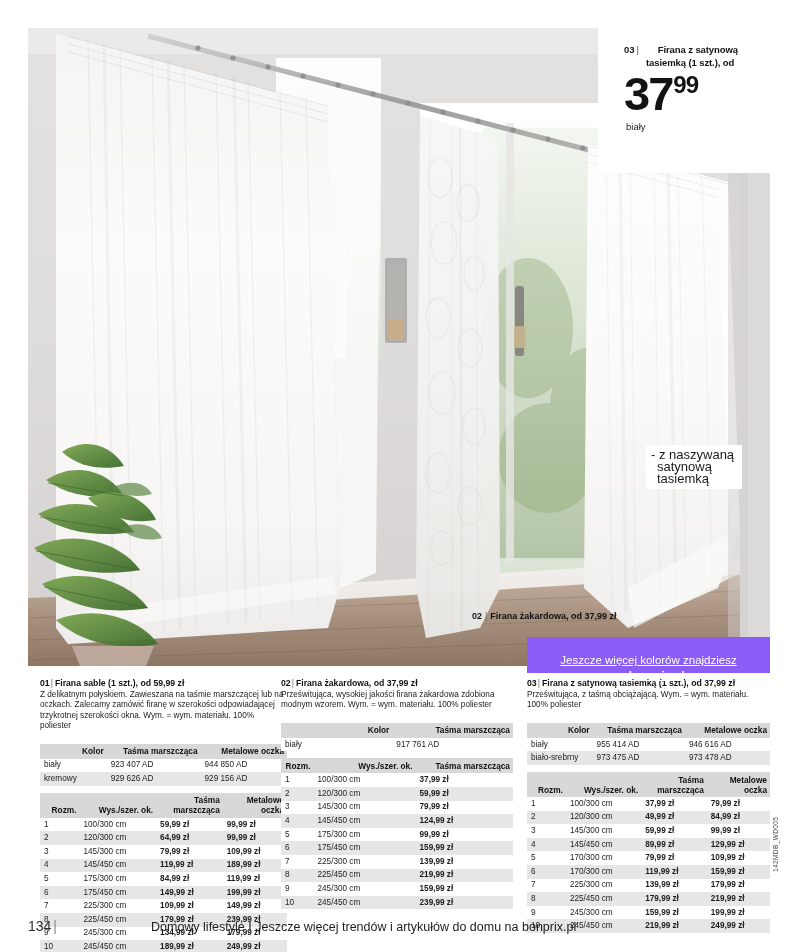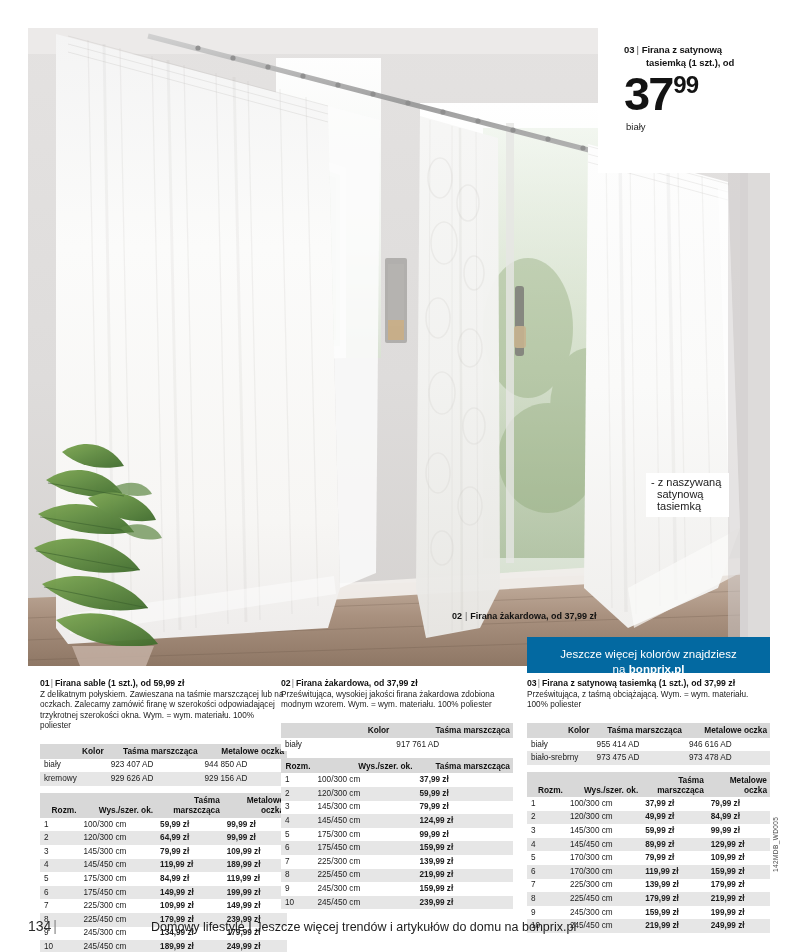--- a/index.html
+++ b/index.html
@@ -55,21 +55,21 @@
   }
   .pc-num {
     font-weight: bold;
   }
   .pc-sep {
     display: inline-block;
     margin: 0 3px 0 2px;
     color: #555;
     font-weight: normal;
   }
-  .pc-head-text { display:inline; }
+  .pc-head-text { display:inline;margin-left:16px; }
   .pc-price {
     margin-top: 2px;
     padding-left: 0px;
     font-size: 47px;
     font-weight: bold;
     line-height: 46px;
     letter-spacing: -2px;
     color: #131313;
   }
   .pc-price .dec {
@@ -88,56 +88,56 @@
   }
 
   
   #annot-box {
     position: absolute;
     left: 618px;
     top: 417px;
     background: #ffffff;
     padding: 4px 8px 5px 5px;
     z-index: 5;
-    font-size: 11px;
+    font-size: 13px;
     line-height: 11.8px;
     color: #1a1a1a;
-    margin-top: 28px;
   }
   #annot-box .ln { white-space: nowrap; }
   #annot-box .ln.indent { padding-left: 6px; }
 
   
   .photo-caption {
     position: absolute;
     z-index: 5;
     font-size: 9px;
     font-weight: bold;
     color: #111;
     white-space: nowrap;
   }
-  #caption-02 { left: 424px; top: 583px; }
+  #caption-02 { left: 444px; top: 583px; }
   .cap-num { font-weight: bold; }
   .cap-bar { color: #666; font-weight: normal; margin: 0 3px; }
 
   
   #promo-strip {
     position: absolute;
     left: 527px;
     top: 637px;
     width: 243px;
     height: 36px;
-    background: #0369a1;
+    background: #8b5cf6;
     z-index: 8;
     color: #ffffff;
     text-align: center;
     font-size: 11.5px;
     line-height: 15px;
-    padding-top: 10px;
+    padding-top: 16px;
     box-sizing: border-box;
+    text-decoration: underline;
   }
   #promo-strip .l2 { letter-spacing: 0.1px; }
   #promo-strip .brand { font-weight: bold; letter-spacing: 0px; }
 
   
   .col {
     position: absolute;
     top: 678px;
     font-size: 8.2px;
     color: #181818;

